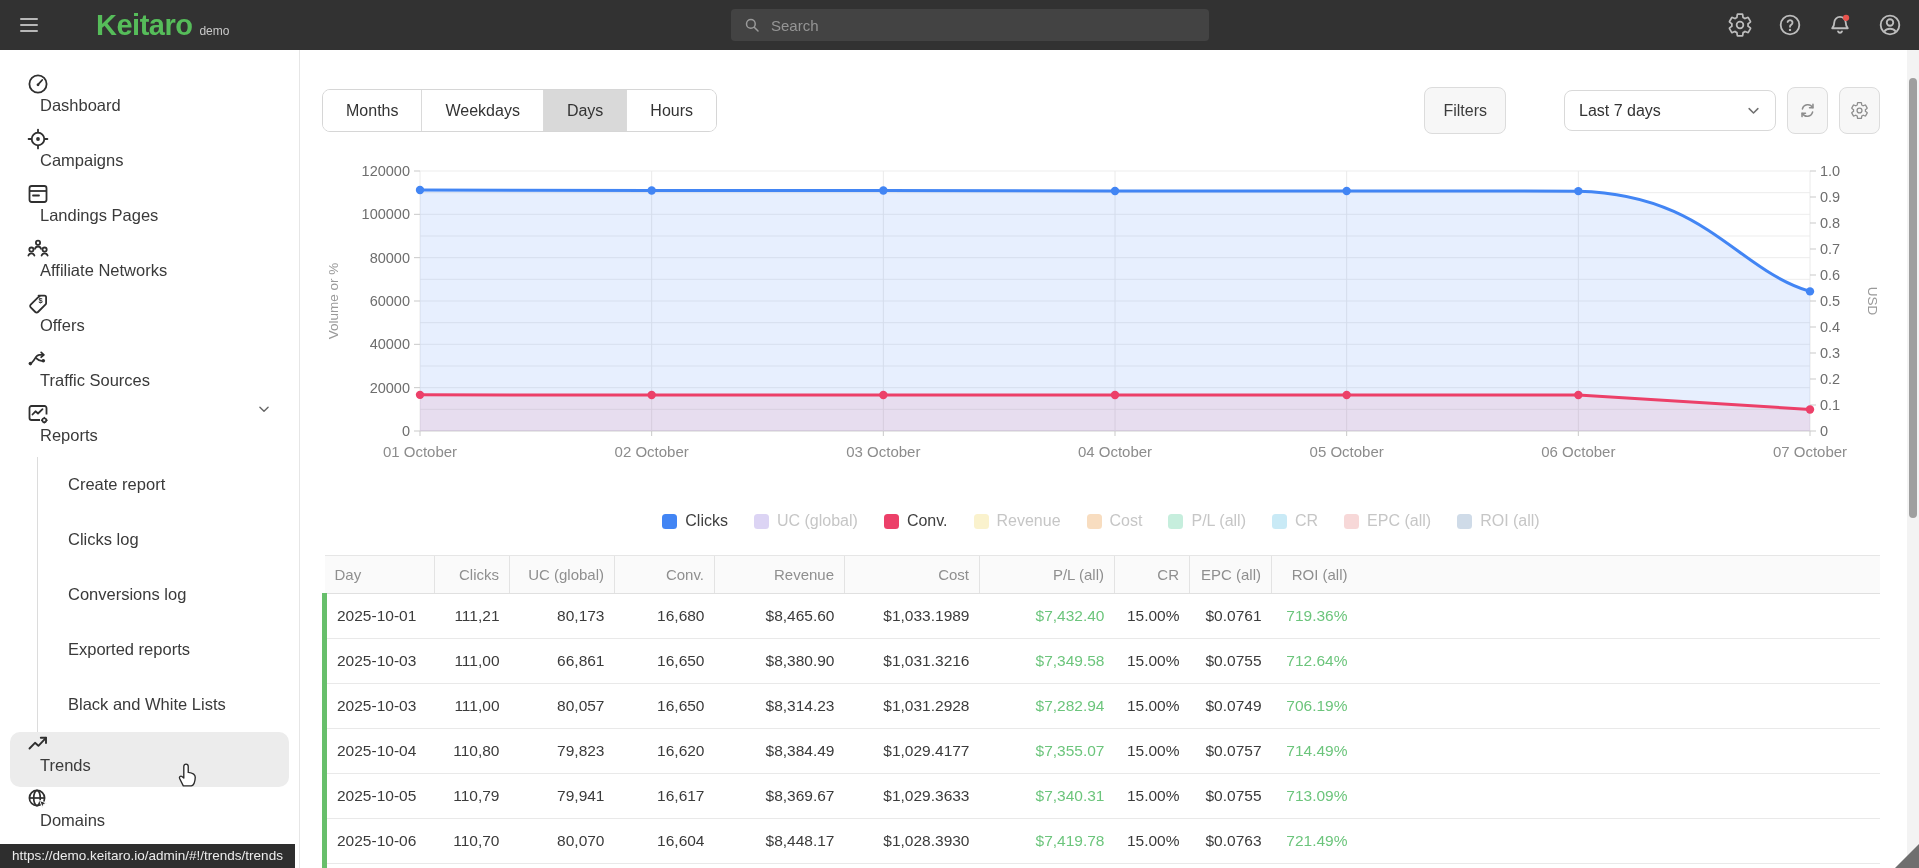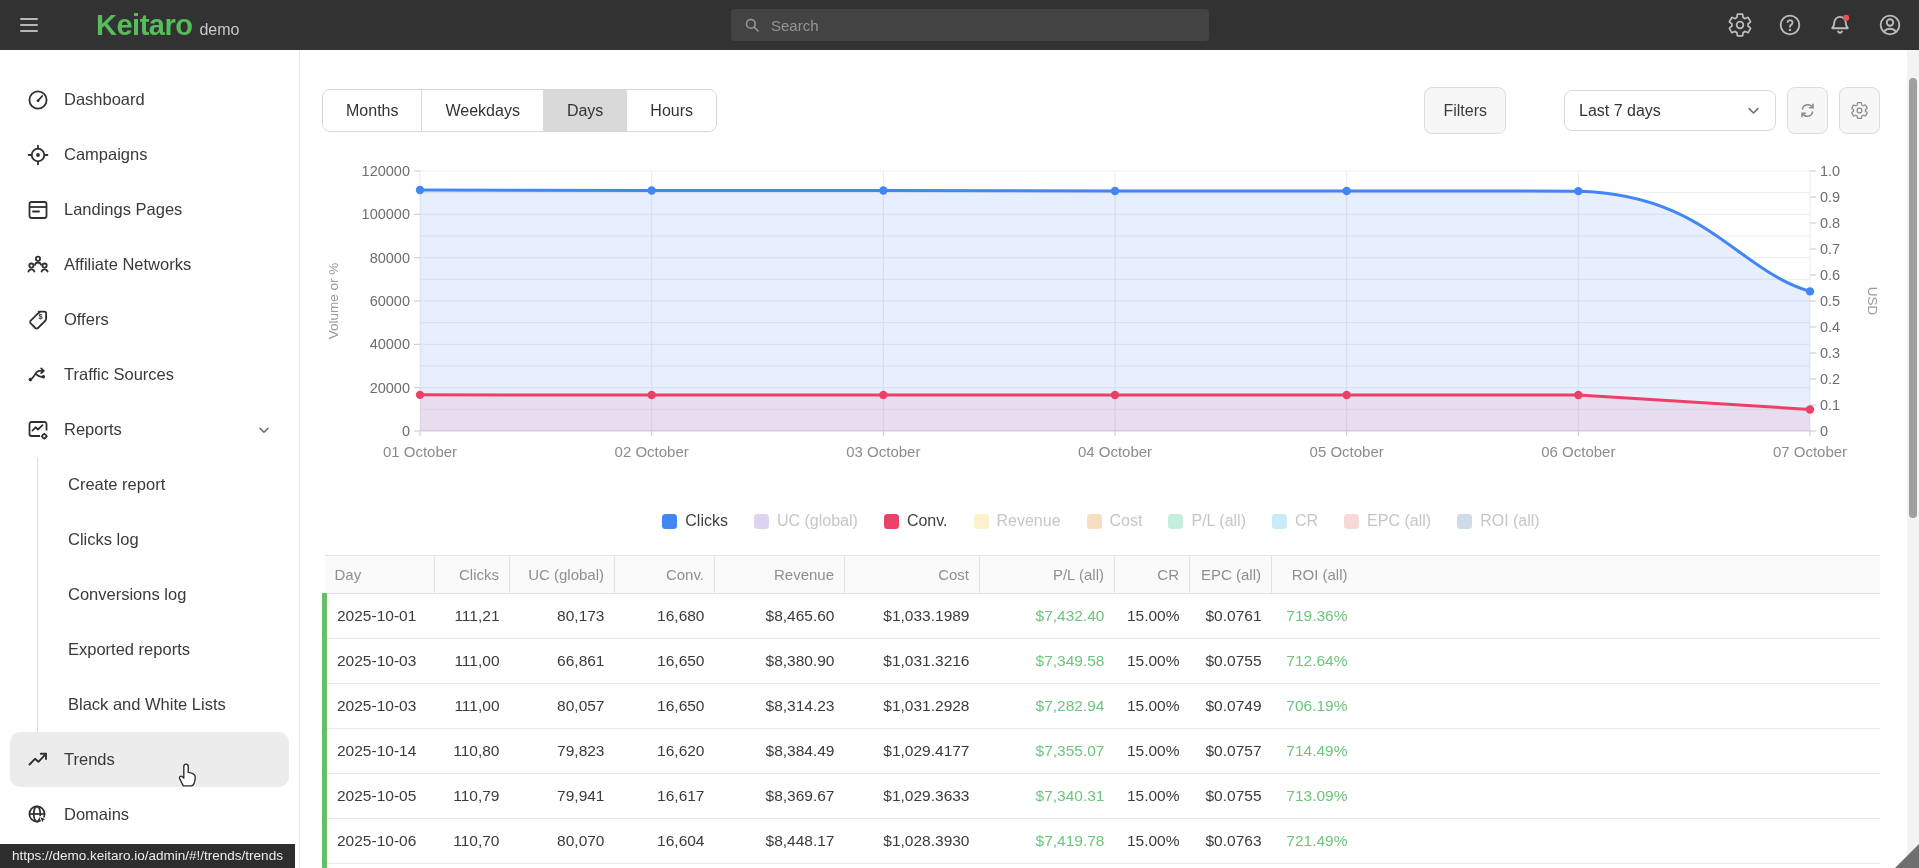--- a/index.html
+++ b/index.html
@@ -7,36 +7,36 @@
     font-family:"Liberation Sans","DejaVu Sans",sans-serif; color:#3b3b3b; }
 
   
   .topbar { position:fixed; top:0; left:0; width:1919px; height:50px; background:#323232;
     display:flex; align-items:center; z-index:50;gap:40px; }
   .hamburger { width:46px; height:50px; display:flex; flex-direction:column; justify-content:center;
     gap:4px; padding-left:20px; cursor:pointer; }
   .hamburger span { width:18px; height:2px; background:#b7b7b7; border-radius:1px; }
   .brand { display:flex; align-items:baseline; margin-left:10px; cursor:pointer; }
   .brand-name { font-size:29px; font-weight:bold; letter-spacing:-0.5px; color:#56bd5a; }
-  .brand-badge { font-size:16px; color:#c9c9c9; margin-left:7px; }
+  .brand-badge { font-size:12px; color:#c9c9c9; margin-left:7px; }
   .search { position:absolute; left:731px; top:9px; width:478px; height:32px; background:#434343;
     border-radius:4px; display:flex; align-items:center; padding:0 12px; }
   .search svg { flex:0 0 auto; }
   .search input { flex:1; background:transparent; border:none; outline:none; color:#ddd;
     font-size:15px; margin-left:10px; font-family:inherit; }
   .search input::placeholder { color:#959595; }
   .top-actions { position:absolute; right:16px; top:0; height:50px; display:flex; align-items:center; gap:24px; }
   .top-icon { width:26px; height:26px; color:#bdbdbd; cursor:pointer; position:relative; }
 
   
   .sidebar { position:fixed; top:50px; left:0; width:300px; height:818px; background:#fff;
     border-right:1px solid #e6e6e6; z-index:20; }
   .sidebar ul { list-style:none; padding-top:22px; }
-  .nav-item { height:55px; margin:0 10px; border-radius:10px; display:flex; align-items:center;
-    padding-left:16px; cursor:pointer; position:relative; color:#3a3a3a; }
+  .nav-item { height:55px; margin:0 10px; border-radius:10px; display:flex; align-items:flex-start;
+    padding-left:16px; cursor:pointer; position:relative; color:#3a3a3a;flex-direction:column; }
   .nav-item.active { background:#ececec; }
   .nav-item .nv-icon { width:24px; height:24px; color:#2f2f2f; flex:0 0 auto; }
   .nav-item .nv-label { margin-left:14px; font-size:16.5px; }
   .nav-item .chev { position:absolute; right:18px; color:#666; width:14px; height:14px; }
   .submenu { border-left:1px solid #dcdcdc; margin-left:37px; }
   .sub-item { height:55px; display:flex; align-items:center; padding-left:30px; font-size:16.5px;
     color:#3a3a3a; cursor:pointer; }
 
   
   .content { position:absolute; left:300px; top:50px; width:1602px; padding:37px 0 0 22px; }
@@ -462,21 +462,21 @@
           <td>16,650</td>
           <td>$8,314.23</td>
           <td>$1,031.2928</td>
           <td class="pos">$7,282.94</td>
           <td>15.00%</td>
           <td>$0.0749</td>
           <td class="pos">706.19%</td>
           <td></td>
         </tr>
         <tr>
-          <td>2025-10-14</td>
+          <td>2025-10-04</td>
           <td>110,80</td>
           <td>79,823</td>
           <td>16,620</td>
           <td>$8,384.49</td>
           <td>$1,029.4177</td>
           <td class="pos">$7,355.07</td>
           <td>15.00%</td>
           <td>$0.0757</td>
           <td class="pos">714.49%</td>
           <td></td>

